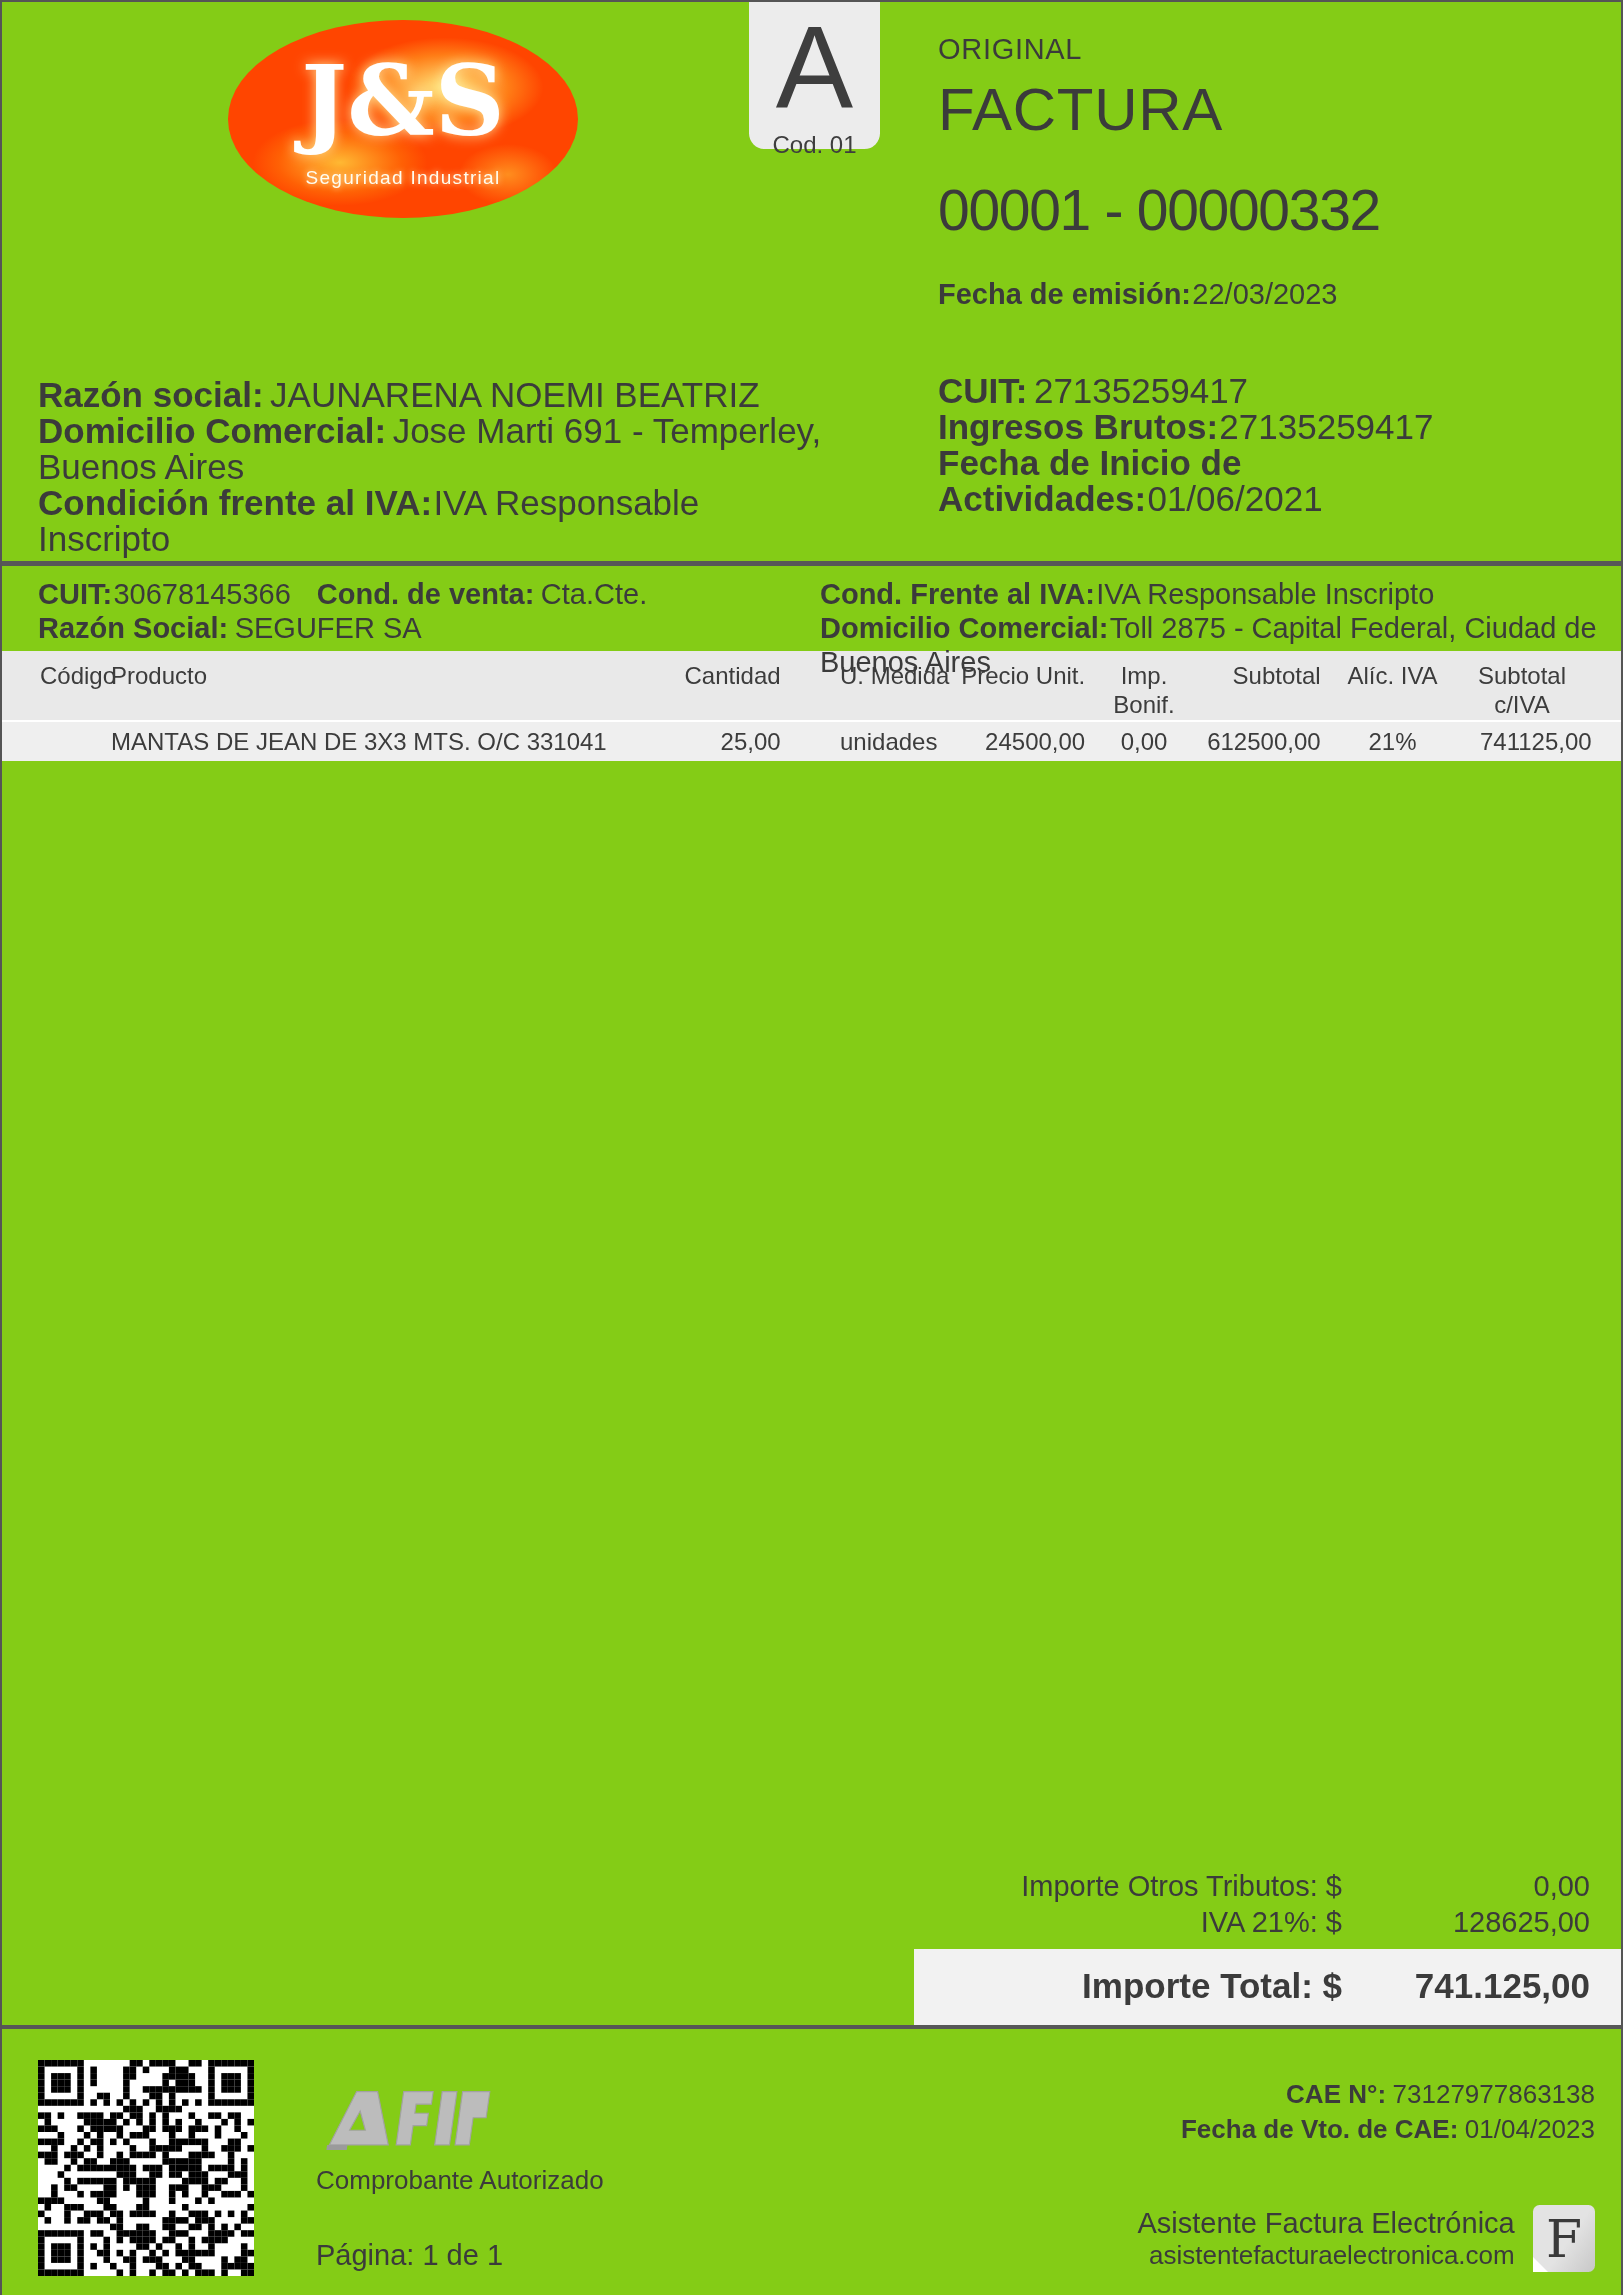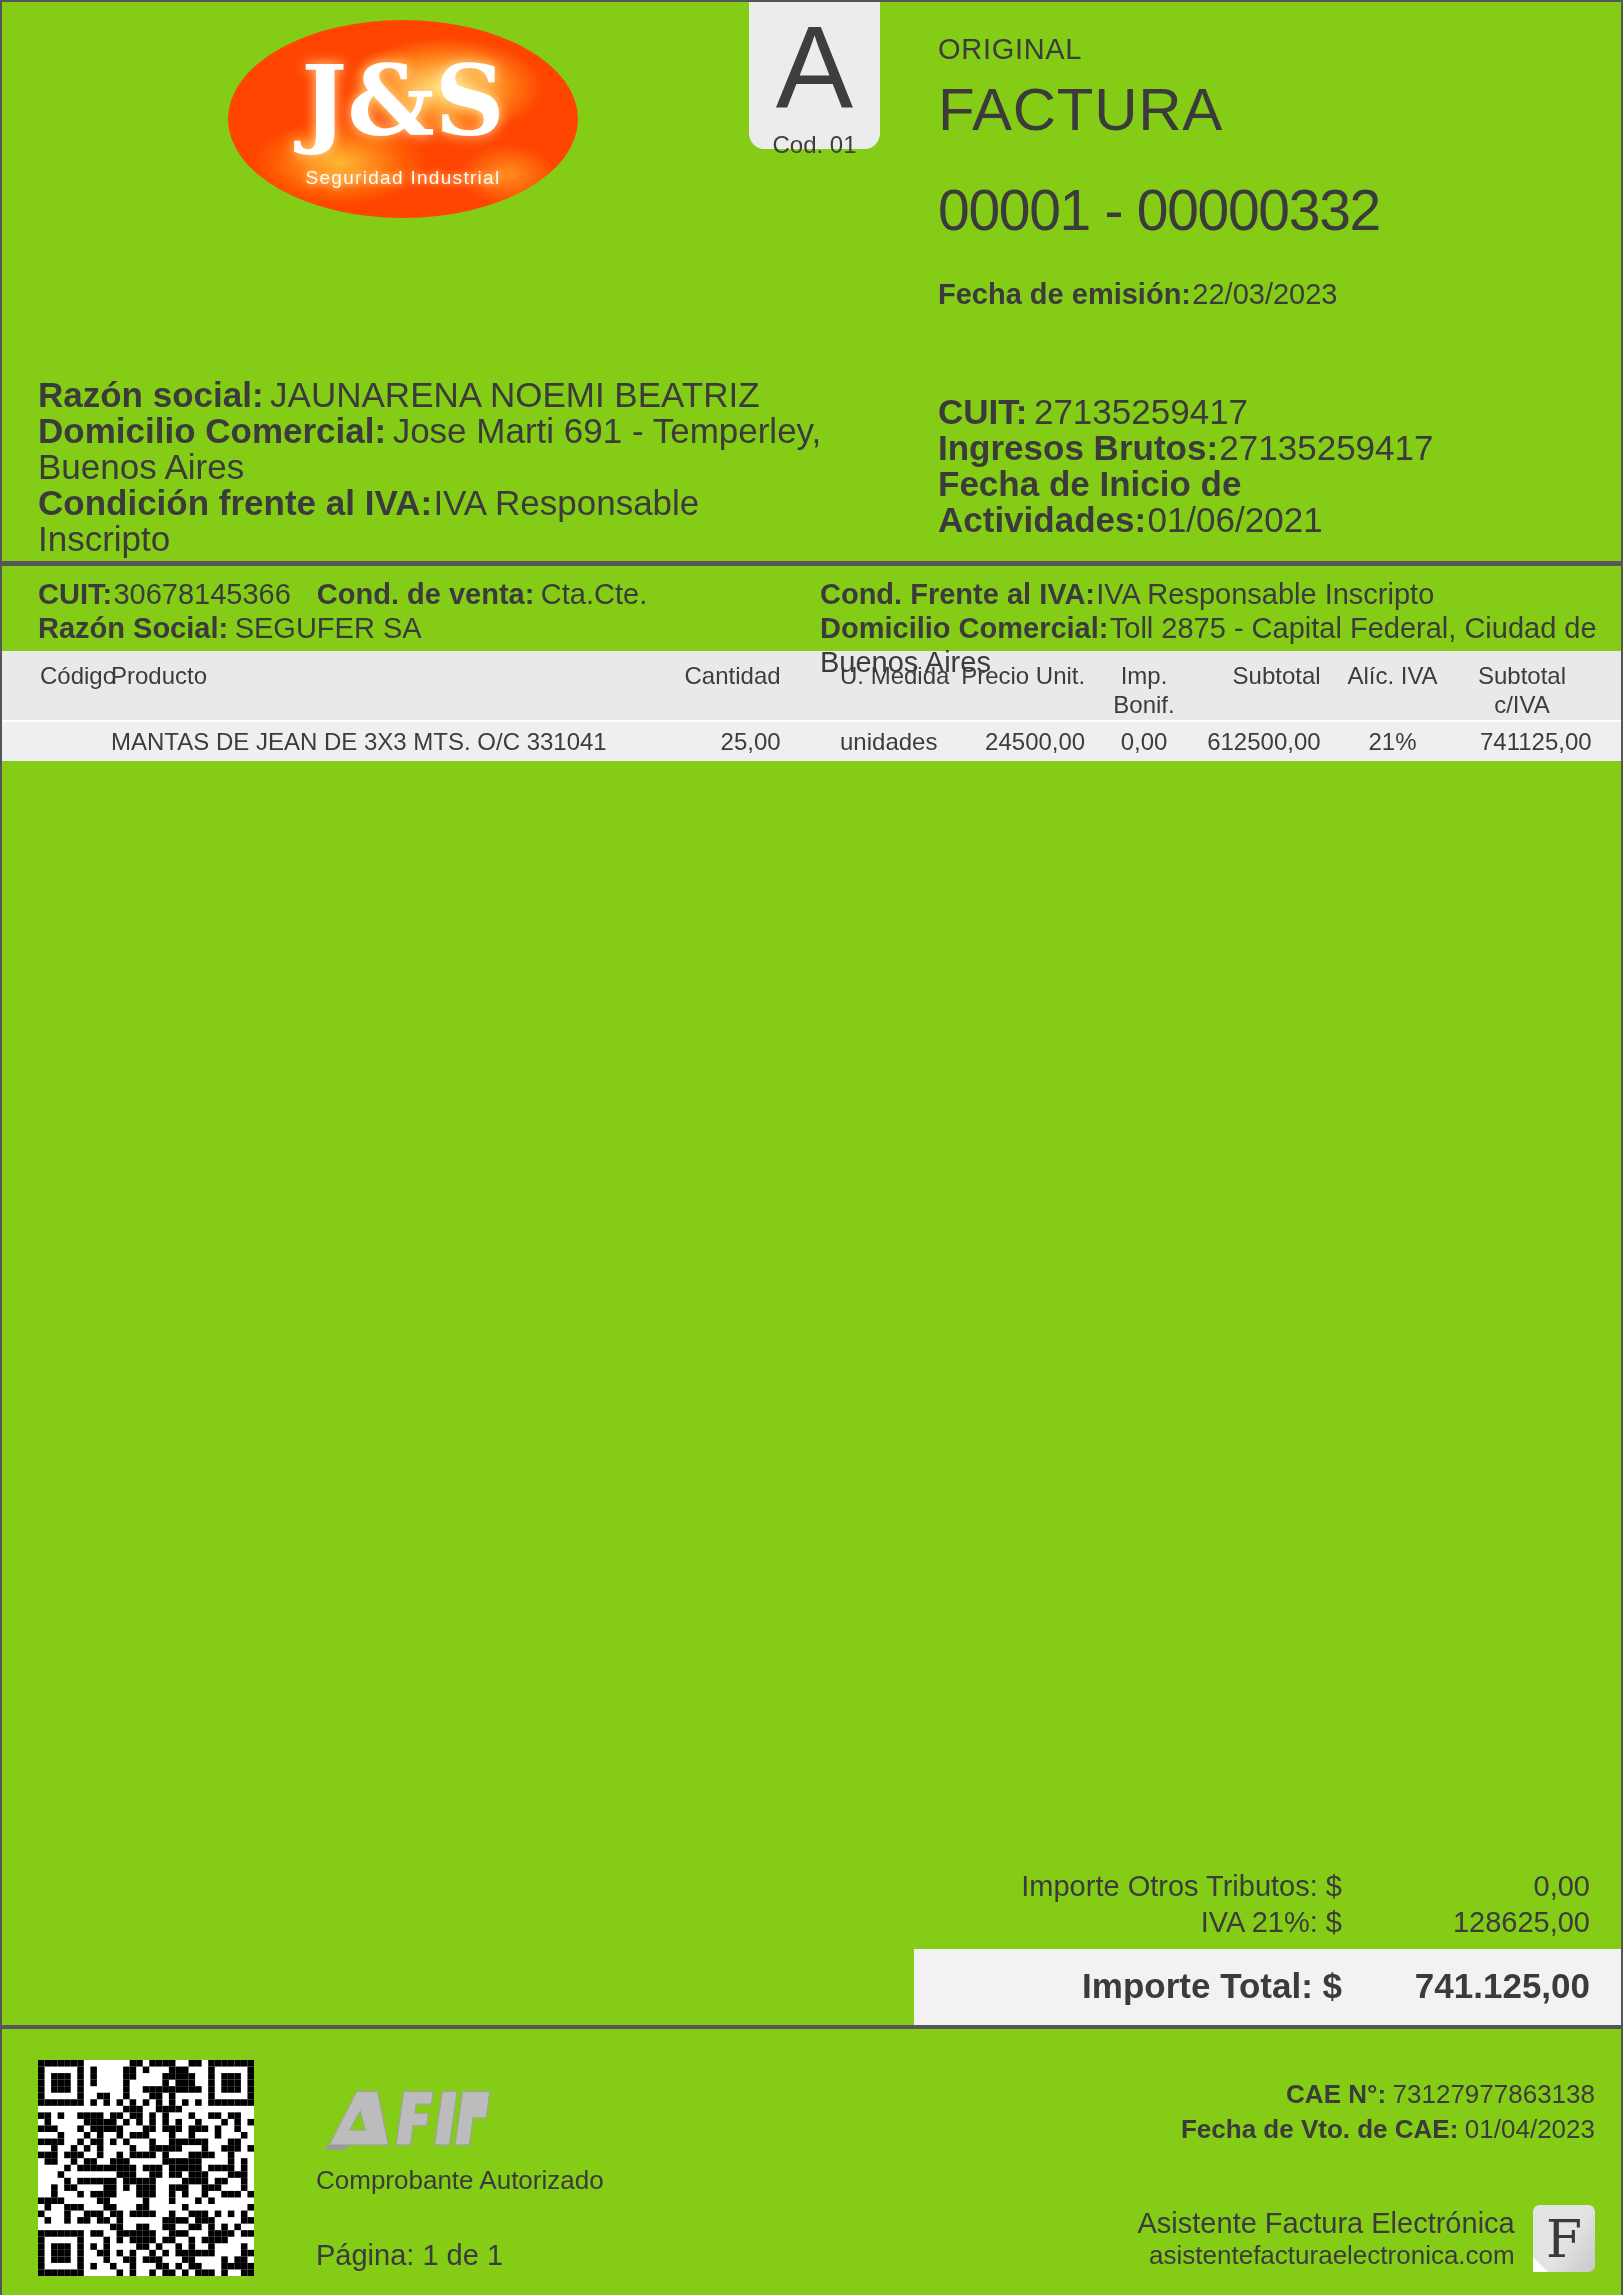--- a/index.html
+++ b/index.html
@@ -29,21 +29,21 @@
   .abox-cod{font-size:24px;color:#3e3e3e;margin-top:5.2px;}
   .hdr-right{position:absolute;left:936px;top:0;width:661px;height:366px;}
   .original{position:absolute;top:31px;left:0;font-size:29px;letter-spacing:0.7px;}
   .factura{position:absolute;top:73px;left:0;font-size:60px;letter-spacing:0.7px;}
   .docnum{position:absolute;top:175px;left:0;font-size:57px;letter-spacing:-1.3px;}
   .fecha{position:absolute;top:276px;left:0;font-size:29px;}
   .b{font-weight:bold;}
   
   .seller{position:relative;padding:9.2px 26px 3.9px 36px;font-size:35px;line-height:36px;}
   .seller-left{width:785px;}
-  .seller-right{position:absolute;left:936px;top:26px;width:654px;}
+  .seller-right{position:absolute;left:936px;top:5px;width:654px;}
   .buyer{position:relative;padding:11.8px 6.5px 5.2px 36px;font-size:29px;line-height:34px;}
   .buyer-left{width:753px;}
   .buyer-right{position:absolute;left:818px;top:11.8px;width:795px;}
   .lbl{font-weight:bold;margin-right:6.5px;}
   .lbl.tight{margin-right:1.3px;}
   .gap-left{margin-left:26px;}
   .rule{height:4.6px;background:#575757;}
   
   .items{width:100%;border-collapse:separate;border-spacing:0;table-layout:fixed;font-size:24px;color:#3c3c3c;}
   .items th{background:#e9e9e9;font-weight:normal;vertical-align:top;padding-top:10.5px;height:58px;box-sizing:border-box;line-height:29px;}

